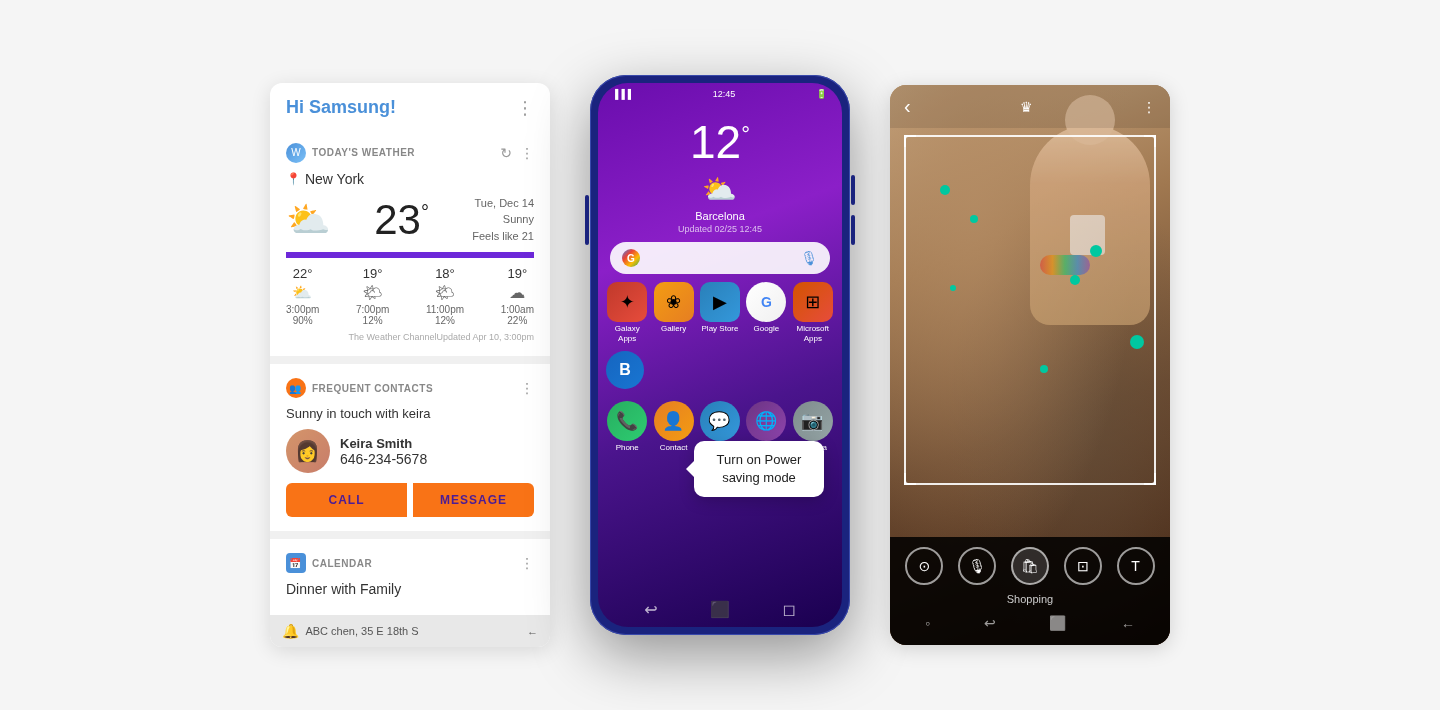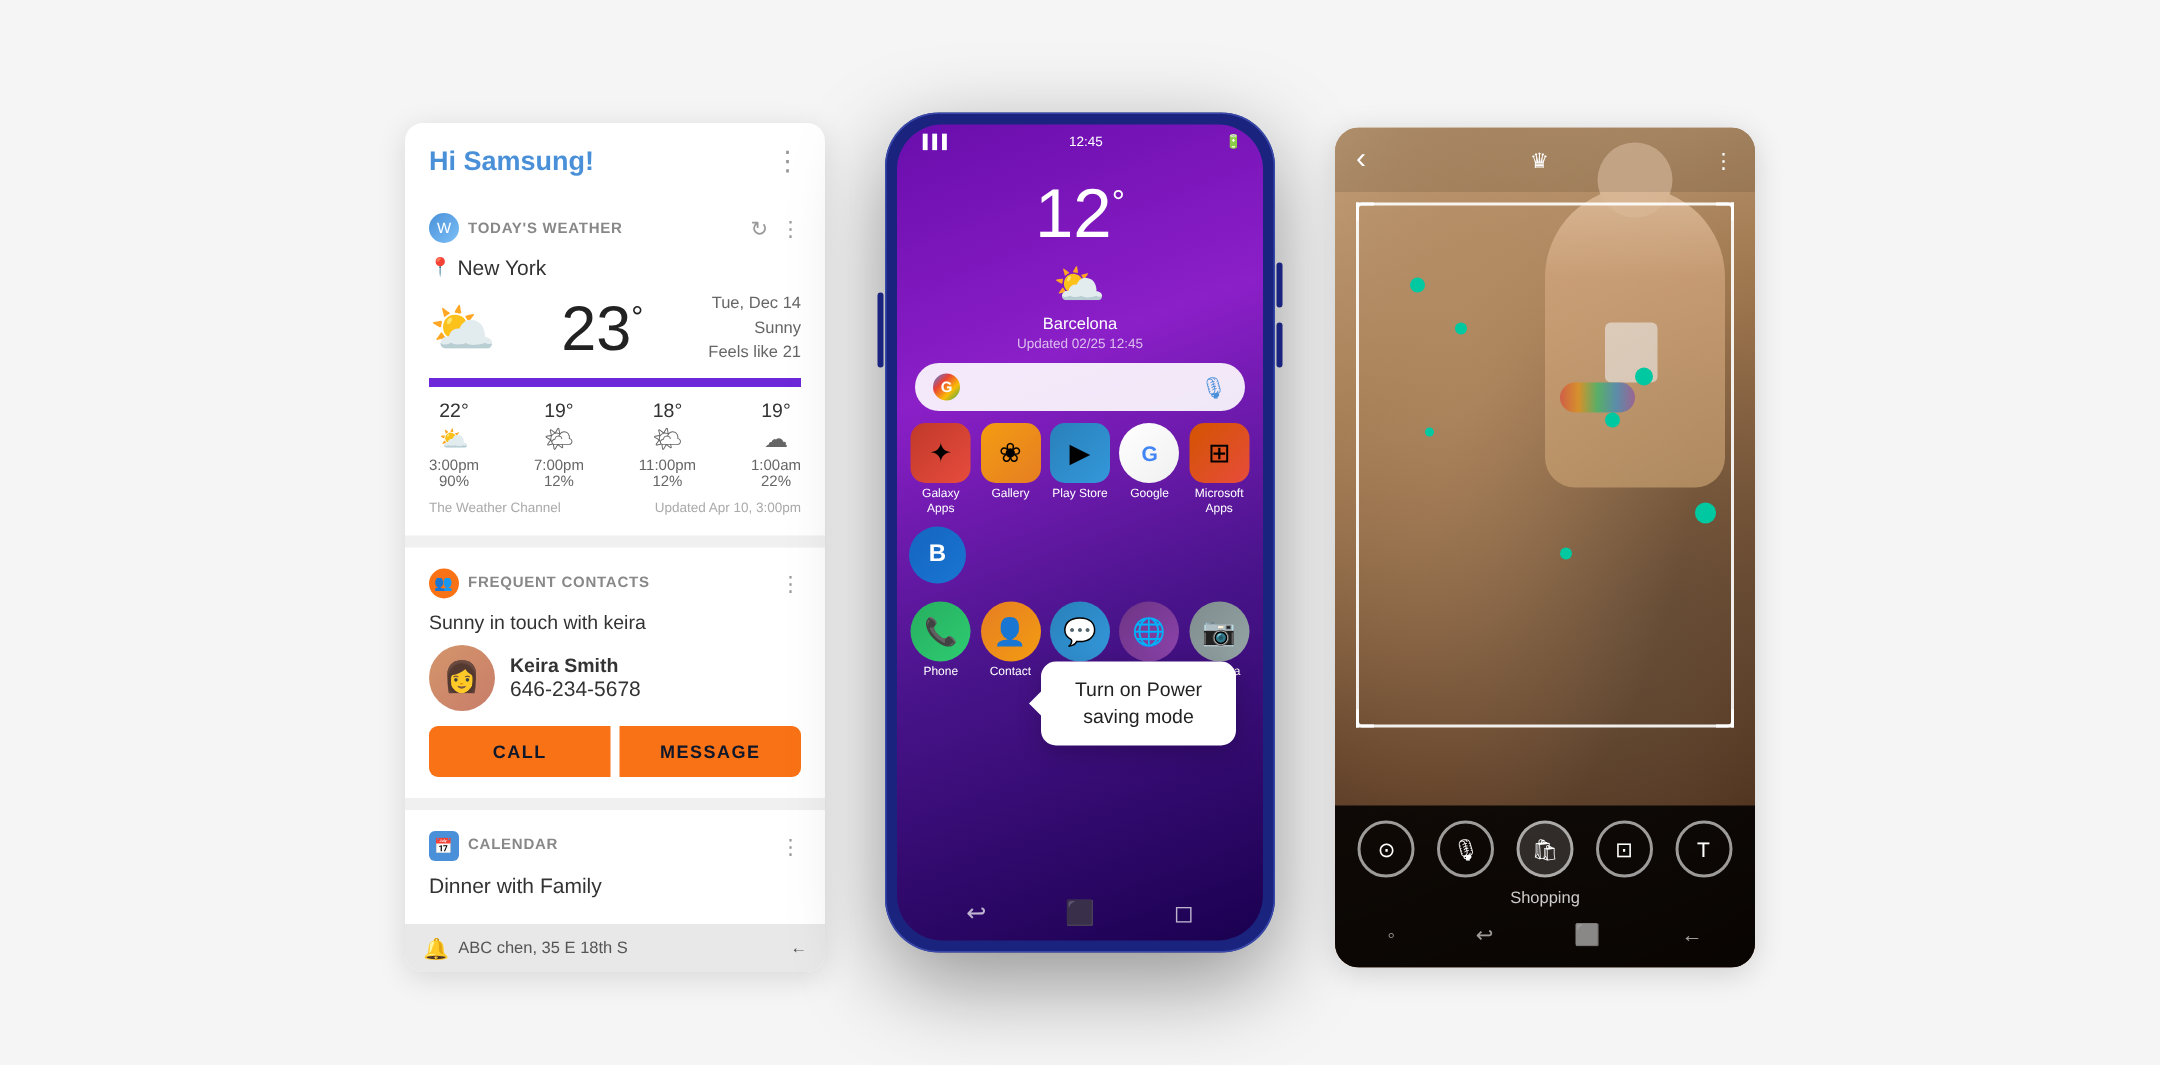--- a/index.html
+++ b/index.html
@@ -81,22 +81,22 @@
 
     .temp-forecast {
       display: flex; justify-content: space-between;
       border-top: 6px solid #6d28d9; padding-top: 8px; margin-top: 8px;
     }
     .forecast-item { text-align: center; font-size: 10px; color: #666; }
     .forecast-temp { font-size: 13px; font-weight: 500; color: #333; display: block; margin-bottom: 2px; }
     .forecast-icon { font-size: 16px; display: block; margin-bottom: 2px; }
 
     .weather-source {
-      display: flex; justify-content: space-between;
-      margin-top: 6px; font-size: 9px; color: #aaa;
+      display: flex; justify-content: flex-end;
+      margin-top: 6px; font-size: 9px; color: #aaa; margin-left: 12px;
     }
 
     .weather-tabs {
       display: flex; margin-top: 10px; border-radius: 4px; overflow: hidden;
     }
     .weather-tab {
       flex: 1; padding: 8px 0; text-align: center;
       font-size: 12px; font-weight: 600; cursor: pointer;
       background: linear-gradient(90deg, #4a90d9, #7bc0f7);
       color: #fff;
@@ -121,21 +121,21 @@
     .avatar-img {
       width: 44px; height: 44px; border-radius: 50%;
       background: linear-gradient(135deg, #d4956a, #c87d6a);
       font-size: 20px; display: flex; align-items: center; justify-content: center;
     }
     .contact-info .name { font-size: 13px; font-weight: 600; color: #333; }
     .contact-info .phone { font-size: 14px; color: #333; }
     .contact-btns { display: flex; gap: 2px; border-radius: 6px; overflow: hidden; }
     .contact-btn {
       flex: 1; padding: 10px 0; text-align: center;
-      font-size: 12px; font-weight: 700; color: #0f172a;
+      font-size: 12px; font-weight: 700; color: #4c1d95;
       background: #f97316; cursor: pointer; letter-spacing: 1px;
     }
 
     
     .cal-header {
       display: flex; justify-content: space-between; align-items: center; margin-bottom: 8px;
     }
     .cal-header-left { display: flex; align-items: center; gap: 6px; }
     .cal-icon {
       width: 20px; height: 20px; border-radius: 4px;

